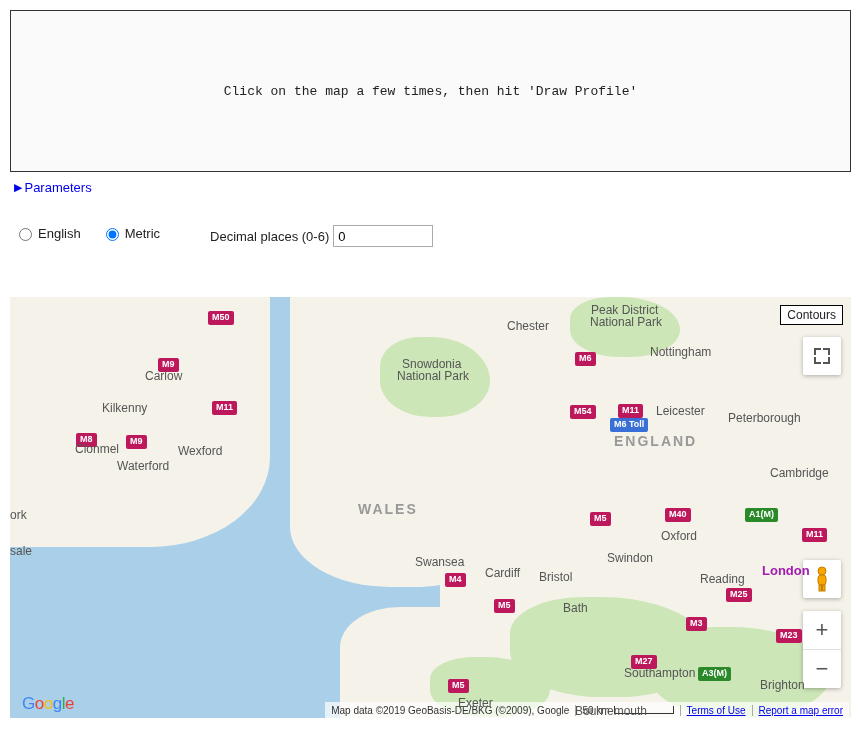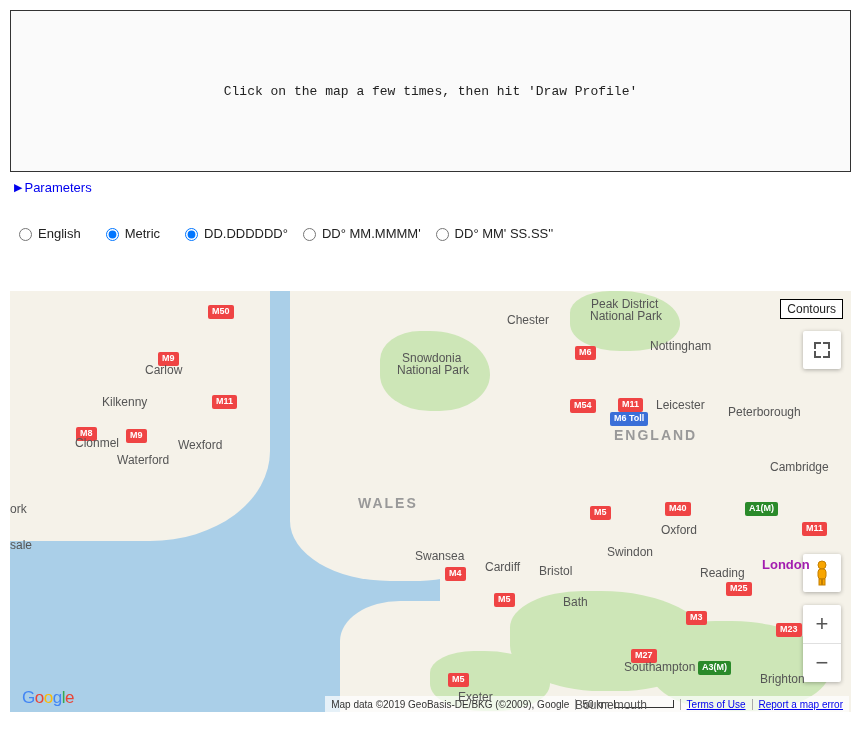--- a/index.html
+++ b/index.html
@@ -109,21 +109,21 @@
   .mlabel.country { font-size: 14px; color: #999; letter-spacing: 2px; font-weight: bold; }
   .mlabel.capital { font-size: 13px; font-weight: bold; color: #a21caf; }
   .road-shield {
     position: absolute;
     font-size: 9px;
     font-weight: bold;
     padding: 1px 4px;
     border-radius: 2px;
     line-height: 1.3;
   }
-  .road-shield.mroad { background: #ef4444; color: #fff; }
+  .road-shield.mroad { background: #be185d; color: #fff; }
   .road-shield.aroad { background: #2a8a2a; color: #fff; }
   .road-shield.toll  { background: #3a6fd8; color: #fff; }
   .map-type-control {
     position: absolute;
     top: 10px; left: 10px;
     display: flex;
     background: #fff;
     border-radius: 2px;
     box-shadow: 0 1px 4px rgba(0,0,0,0.3);
     font-family: Arial, sans-serif;
@@ -237,35 +237,25 @@
 <div class="controls-row">
   <label>
     <input type="radio" name="units" style="">
     <span>English</span>
   </label>
   <label>
     <input type="radio" name="units" checked="" style="">
     <span>Metric</span>
   </label>
 
-
-  <div class="coord-formats">
-    <label>
-      <input type="radio" name="coord" checked="" style="">
-      <span>DD.DDDDDD°</span>
-    </label>
-    <label>
-      <input type="radio" name="coord" style="">
-      <span>DD° MM.MMMM'</span>
-    </label>
-    <label>
-      <input type="radio" name="coord" style="">
-      <span>DD° MM' SS.SS''</span>
-    </label>
-  </div>
+  <div class="decimal-group">
+    <span>Decimal places (0-6)</span>
+    <input type="text" value="0" style="">
+  </div>
+
 </div>
 
 <div class="map-container" id="map">
 
   <div class="land ireland"></div>
   <div class="land wales"></div>
   <div class="land england"></div>
   <div class="land sw"></div>
   <div class="park" style="left:370px;top:40px;width:110px;height:80px"></div>
   <div class="park" style="left:560px;top:0px;width:110px;height:60px"></div>

